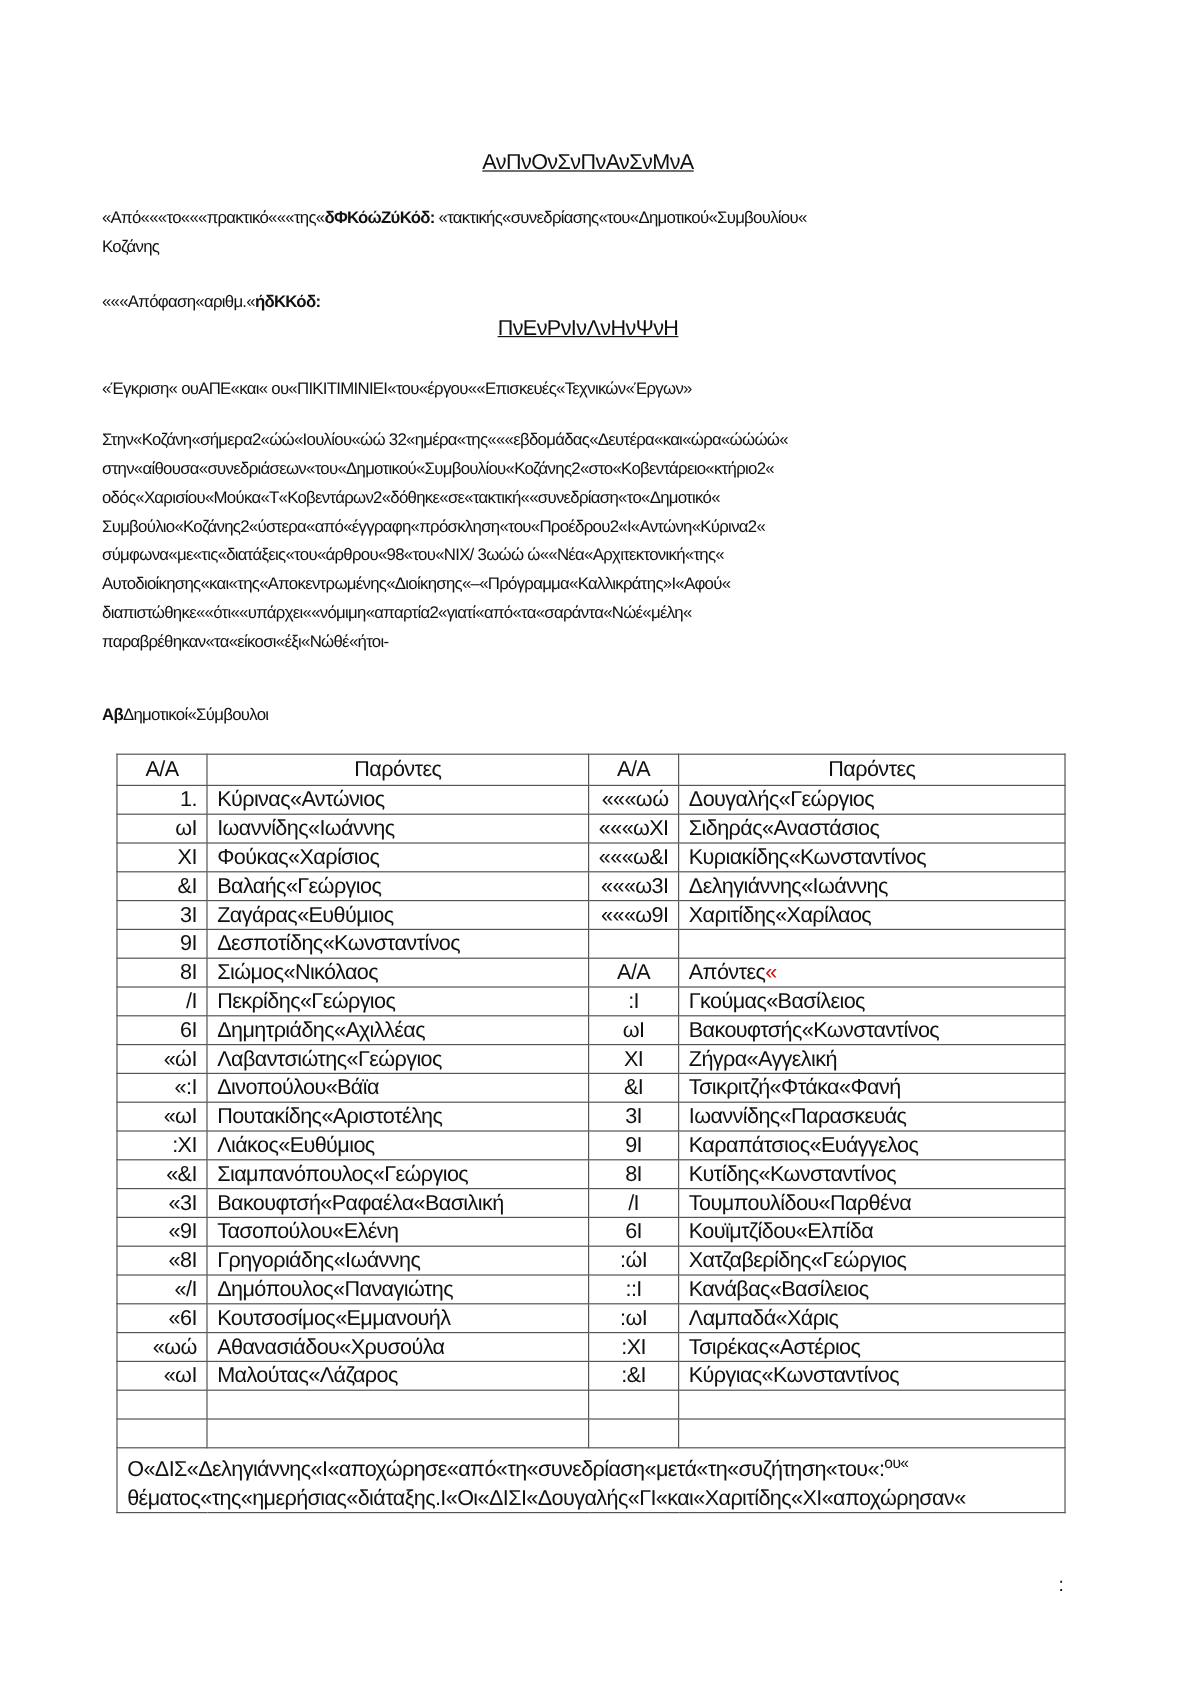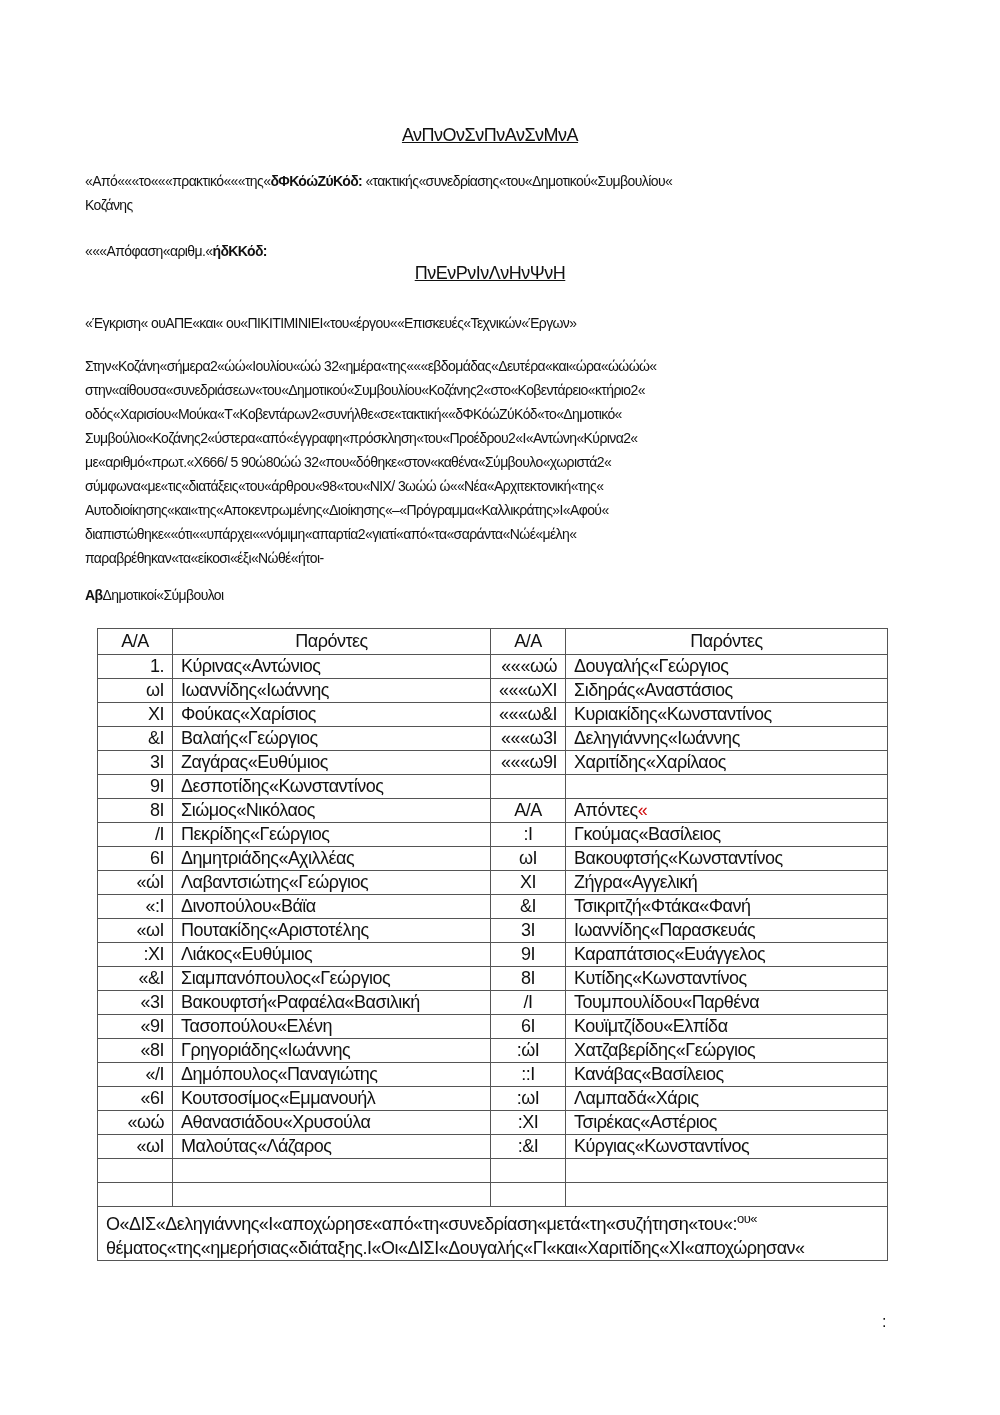--- a/index.html
+++ b/index.html
@@ -63,23 +63,22 @@
 
   <div class="abs subtitle">ΠνΕνΡνΙνΛνΗνΨνΗ</div>
 
   <div class="abs para" style="top:310px;">
     <span class="line">«Έγκριση« ουΑΠΕ«και« ου«ΠΙΚΙΤΙΜΙΝΙΕΙ«του«έργου««Επισκευές«Τεχνικών«Έργων»</span>
   </div>
 
   <div class="abs para" style="top:353px;">
     <span class="line">Στην«Κοζάνη«σήμερα2«ώώ«Ιουλίου«ώώ 32«ημέρα«της«««εβδομάδας«Δευτέρα«και«ώρα«ώώώώ«</span>
     <span class="line">στην«αίθουσα«συνεδριάσεων«του«Δημοτικού«Συμβουλίου«Κοζάνης2«στο«Κοβεντάρειο«κτήριο2«</span>
-    <span class="line">οδός«Χαρισίου«Μούκα«Τ«Κοβεντάρων2«συνήλθε«σε«τακτική««δΦΚόώΖύΚόδ«το«Δημοτικό«</span>
+    <span class="line">οδός«Χαρισίου«Μούκα«Τ«Κοβεντάρων2«δόθηκε«σε«τακτική««συνεδρίαση«το«Δημοτικό«</span>
     <span class="line">Συμβούλιο«Κοζάνης2«ύστερα«από«έγγραφη«πρόσκληση«του«Προέδρου2«Ι«Αντώνη«Κύρινα2«</span>
-    <span class="line">με«αριθμό«πρωτ.«Χ666/ 5 90ώ80ώώ 32«που«δόθηκε«στον«καθένα«Σύμβουλο«χωριστά2«</span>
     <span class="line">σύμφωνα«με«τις«διατάξεις«του«άρθρου«98«του«ΝΙΧ/ 3ωώώ ώ««Νέα«Αρχιτεκτονική«της«</span>
     <span class="line">Αυτοδιοίκησης«και«της«Αποκεντρωμένης«Διοίκησης«–«Πρόγραμμα«Καλλικράτης»Ι«Αφού«</span>
     <span class="line">διαπιστώθηκε««ότι««υπάρχει««νόμιμη«απαρτία2«γιατί«από«τα«σαράντα«Νώέ«μέλη«</span>
     <span class="line">παραβρέθηκαν«τα«είκοσι«έξι«Νώθέ«ήτοι-</span>
   </div>
 
   <div class="abs para" style="top:582px;">
     <span class="line">
       <span class="bold">Αβ</span><span>Δημοτικοί«Σύμβουλοι</span>
     </span>

